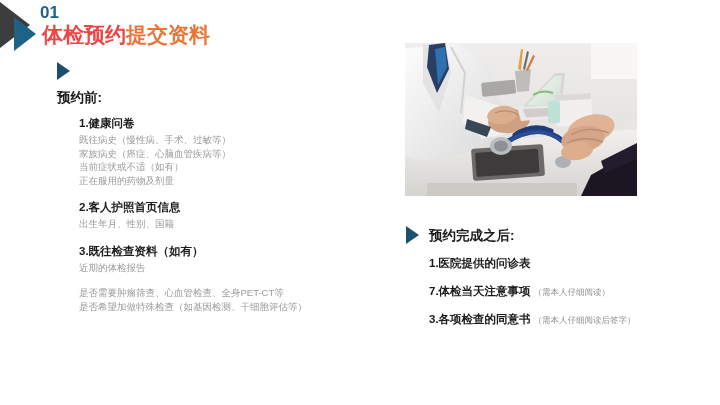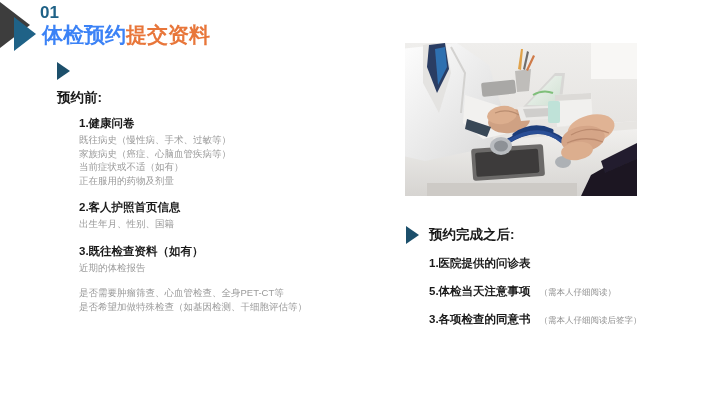--- a/index.html
+++ b/index.html
@@ -57,21 +57,21 @@
   }
   #title-row {
     position: absolute;
     left: 42px;
     top: 22px;
     font-size: 21px;
     font-weight: bold;
     line-height: 26px;
     white-space: nowrap;
   }
-  #title-main { color: #3b82f6; }
+  #title-main { color: #ef4444; }
   #title-accent { color: #e8763a; }
 
   
   .tri-small {
     width: 0;
     height: 0;
     border-top: 9px solid transparent;
     border-bottom: 9px solid transparent;
     border-left: 13px solid #1c4f6b;
     flex: 0 0 auto;
@@ -127,20 +127,21 @@
   #photo svg { display: block; }
 
   #right-col {
     position: absolute;
     left: 406px;
     top: 226px;
     width: 300px;
   }
   #right-head {
     display: flex;
+    align-items: center;
     gap: 10px;
     margin-bottom: 10px;
   }
   #right-head-text {
     font-size: 13.5px;
     font-weight: bold;
     color: #1a1a1a;
     line-height: 17px;
   }
   .right-body { padding-left: 23px; }
@@ -152,21 +153,21 @@
   .right-item:last-child { margin-bottom: 0; }
   .right-item-main {
     font-size: 11.5px;
     font-weight: bold;
     color: #1a1a1a;
   }
   .right-item-note {
     font-size: 8.5px;
     color: #8f8f8f;
     font-weight: normal;
-    margin-left: 9px;
+    margin-left: 3px;
   }
 </style>
 </head>
 <body>
 
 <div id="header">
   <div class="tri-gray"></div>
   <div class="tri-blue-big"></div>
   <div id="section-number">01</div>
   <div id="title-row">
@@ -314,19 +315,19 @@
   <div id="right-head">
     <div class="tri-small"></div>
     <div id="right-head-text">预约完成之后:</div>
   </div>
 
   <div class="right-body">
     <div class="right-item">
       <span class="right-item-main">1.医院提供的问诊表</span><span class="right-item-note"></span>
     </div>
     <div class="right-item">
-      <span class="right-item-main">5.体检当天注意事项</span><span class="right-item-note">（需本人仔细阅读）</span>
+      <span class="right-item-main">7.体检当天注意事项</span><span class="right-item-note">（需本人仔细阅读）</span>
     </div>
     <div class="right-item">
       <span class="right-item-main">3.各项检查的同意书</span><span class="right-item-note">（需本人仔细阅读后签字）</span>
     </div>
   </div>
 </div>
 
 </body></html>

